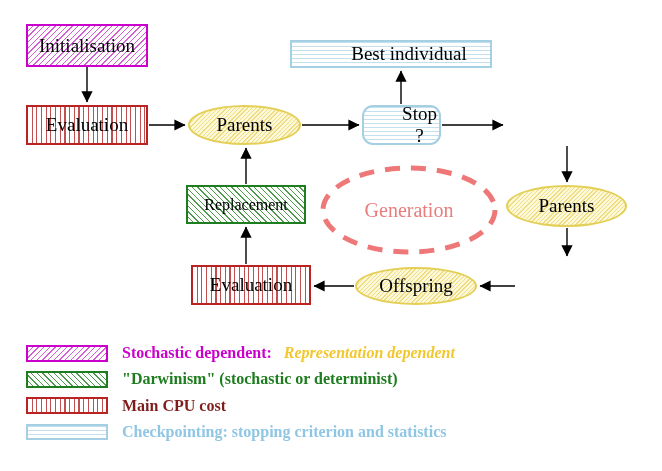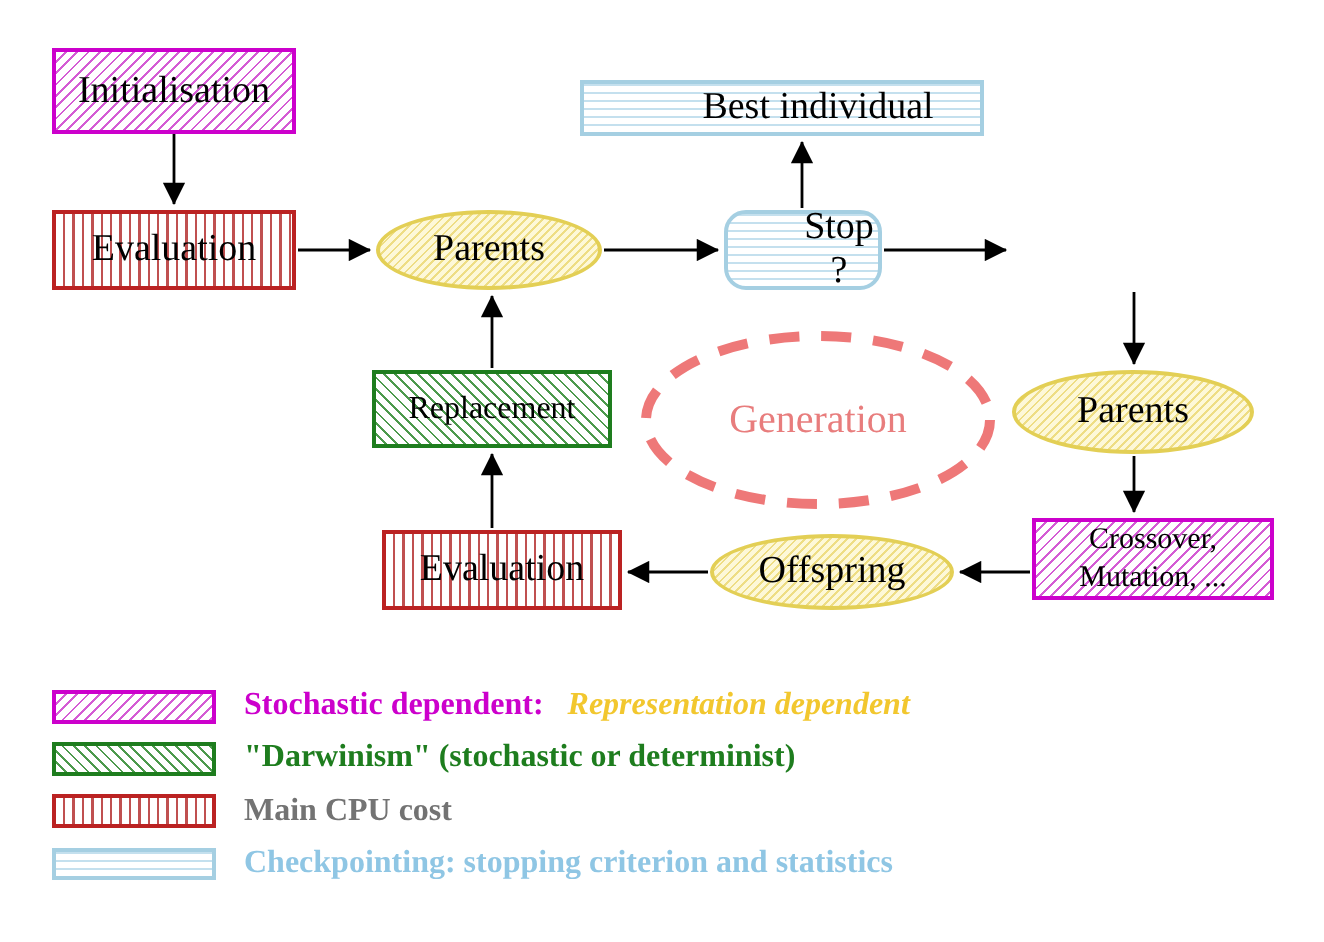--- a/index.html
+++ b/index.html
@@ -64,21 +64,21 @@
   .legend-text{
     position:absolute;left:122px;font-size:16px;font-weight:bold;white-space:nowrap;
   }
   #lt-1{top:344px;}
   #lt-2{top:370px;}
   #lt-3{top:397px;}
   #lt-4{top:423px;}
   .c-magenta{color:#cc00cc;}
   .c-yellow{color:#f2c72e;font-style:italic;}
   .c-green{color:#1e7d1e;}
-  .c-red{color:#737373;}
+  .c-red{color:#7f1d1d;}
   .c-blue{color:#8fc6e4;}
   .gap{display:inline-block;width:12px;}
 </style>
 </head>
 <body>
 
 <div id="canvas">
 
   <svg id="arrows" viewBox="0 0 662 471">
     <defs>
@@ -134,26 +134,20 @@
   </div>
 
   <div id="n-eval-bot" class="node stripe-red fs-lg">
     <span>Evaluation</span>
   </div>
 
   <div id="n-offspring" class="node hatch-yellow ellipse fs-lg">
     <span>Offspring</span>
   </div>
 
-  <div id="n-crossover" class="node hatch-magenta fs-sm">
-    <span>
-      <span>Crossover,</span><br>
-      <span>Mutation, ...</span>
-    </span>
-  </div>
 
   <div id="sw-1" class="swatch hatch-magenta"></div>
   <div id="sw-2" class="swatch hatch-green"></div>
   <div id="sw-3" class="swatch stripe-red"></div>
   <div id="sw-4" class="swatch stripe-cyan"></div>
 
   <div id="lt-1" class="legend-text">
     <span class="c-magenta">Stochastic dependent:</span><span class="gap"></span><span class="c-yellow">Representation dependent</span>
   </div>
   <div id="lt-2" class="legend-text c-green">

